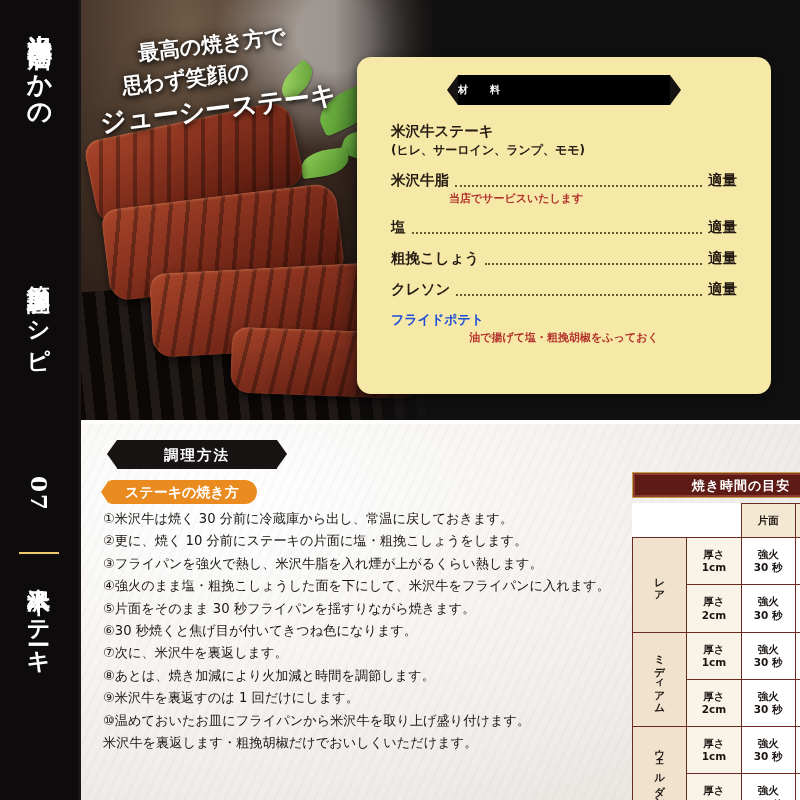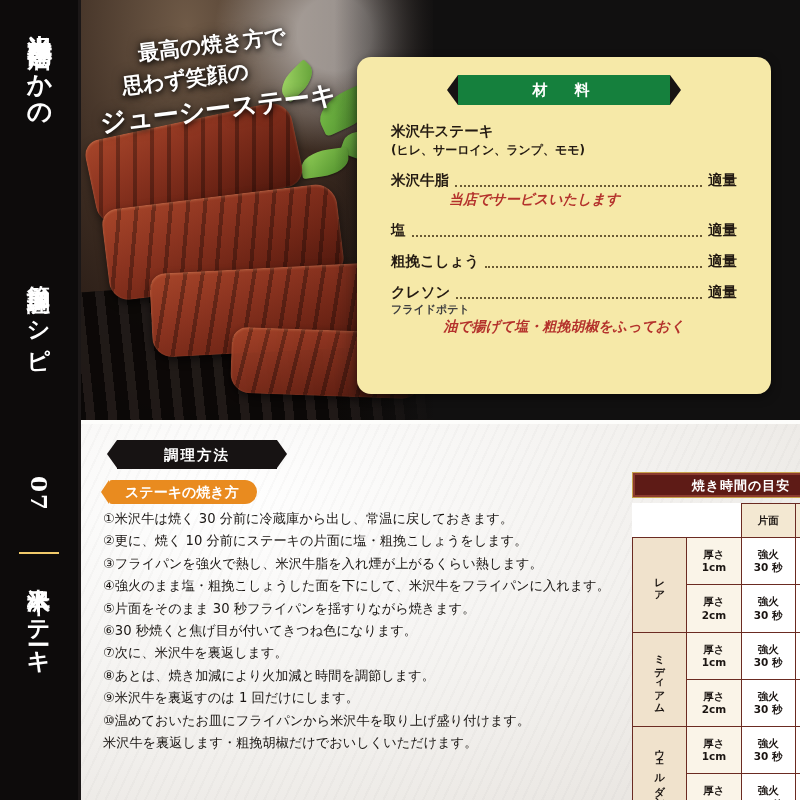--- a/index.html
+++ b/index.html
@@ -153,24 +153,24 @@
     width: 414px; height: 337px;
     background: #f6e9a8;
     border-radius: 14px;
     box-shadow: 0 3px 10px rgba(0,0,0,.5);
     padding: 18px 22px 10px 22px;
   }
   .ribbon {
     position: relative;
     margin: 0 auto 16px auto;
     width: 212px; height: 30px;
-    background: #15803d;
-    color: #fff;
-    text-align: center;
-    font-size: 15px;
+    background: #000000;
+    color: #fff;
+    text-align: left;
+    font-size: 10px;
     font-weight: bold;
     letter-spacing: 6px;
     line-height: 30px;
     font-family: "DejaVu Serif", "Liberation Serif", serif;
   }
   .ribbon::before, .ribbon::after {
     content: "";
     position: absolute;
     top: 0;
     width: 0; height: 0;
@@ -199,32 +199,32 @@
   }
   .ing-row .nm { white-space: nowrap; text-align: center; }
   .ing-row .dots {
     flex: 1;
     margin: 0 6px 3px 6px;
     border-bottom: 2px dotted #6a5a34;
     height: 1px;
   }
   .ing-row .qty { white-space: nowrap; }
   .note {
-    font-size: 14px;
+    font-size: 11px;
     color: #b4322c;
     font-weight: bold;
     margin-top: 1px;
     margin-left: 58px;
-    font-style: italic;
   }
   .note.c { text-align: center; margin-left: 0; }
   .ing-last {
-    font-size: 11px;
-    font-weight: bold;
-    color: #404040;
+    margin-top: 12px;
+    font-size: 13px;
+    font-weight: bold;
+    color: #1d4ed8;
   }
 
   
   .bot-sec {
     position: absolute;
     left: 81px; top: 424px;
     width: 719px; height: 376px;
     background:
       radial-gradient(ellipse at 20% 20%, #ffffff 0%, #f1efec 60%, #e6e2dd 100%);
     overflow: hidden;

